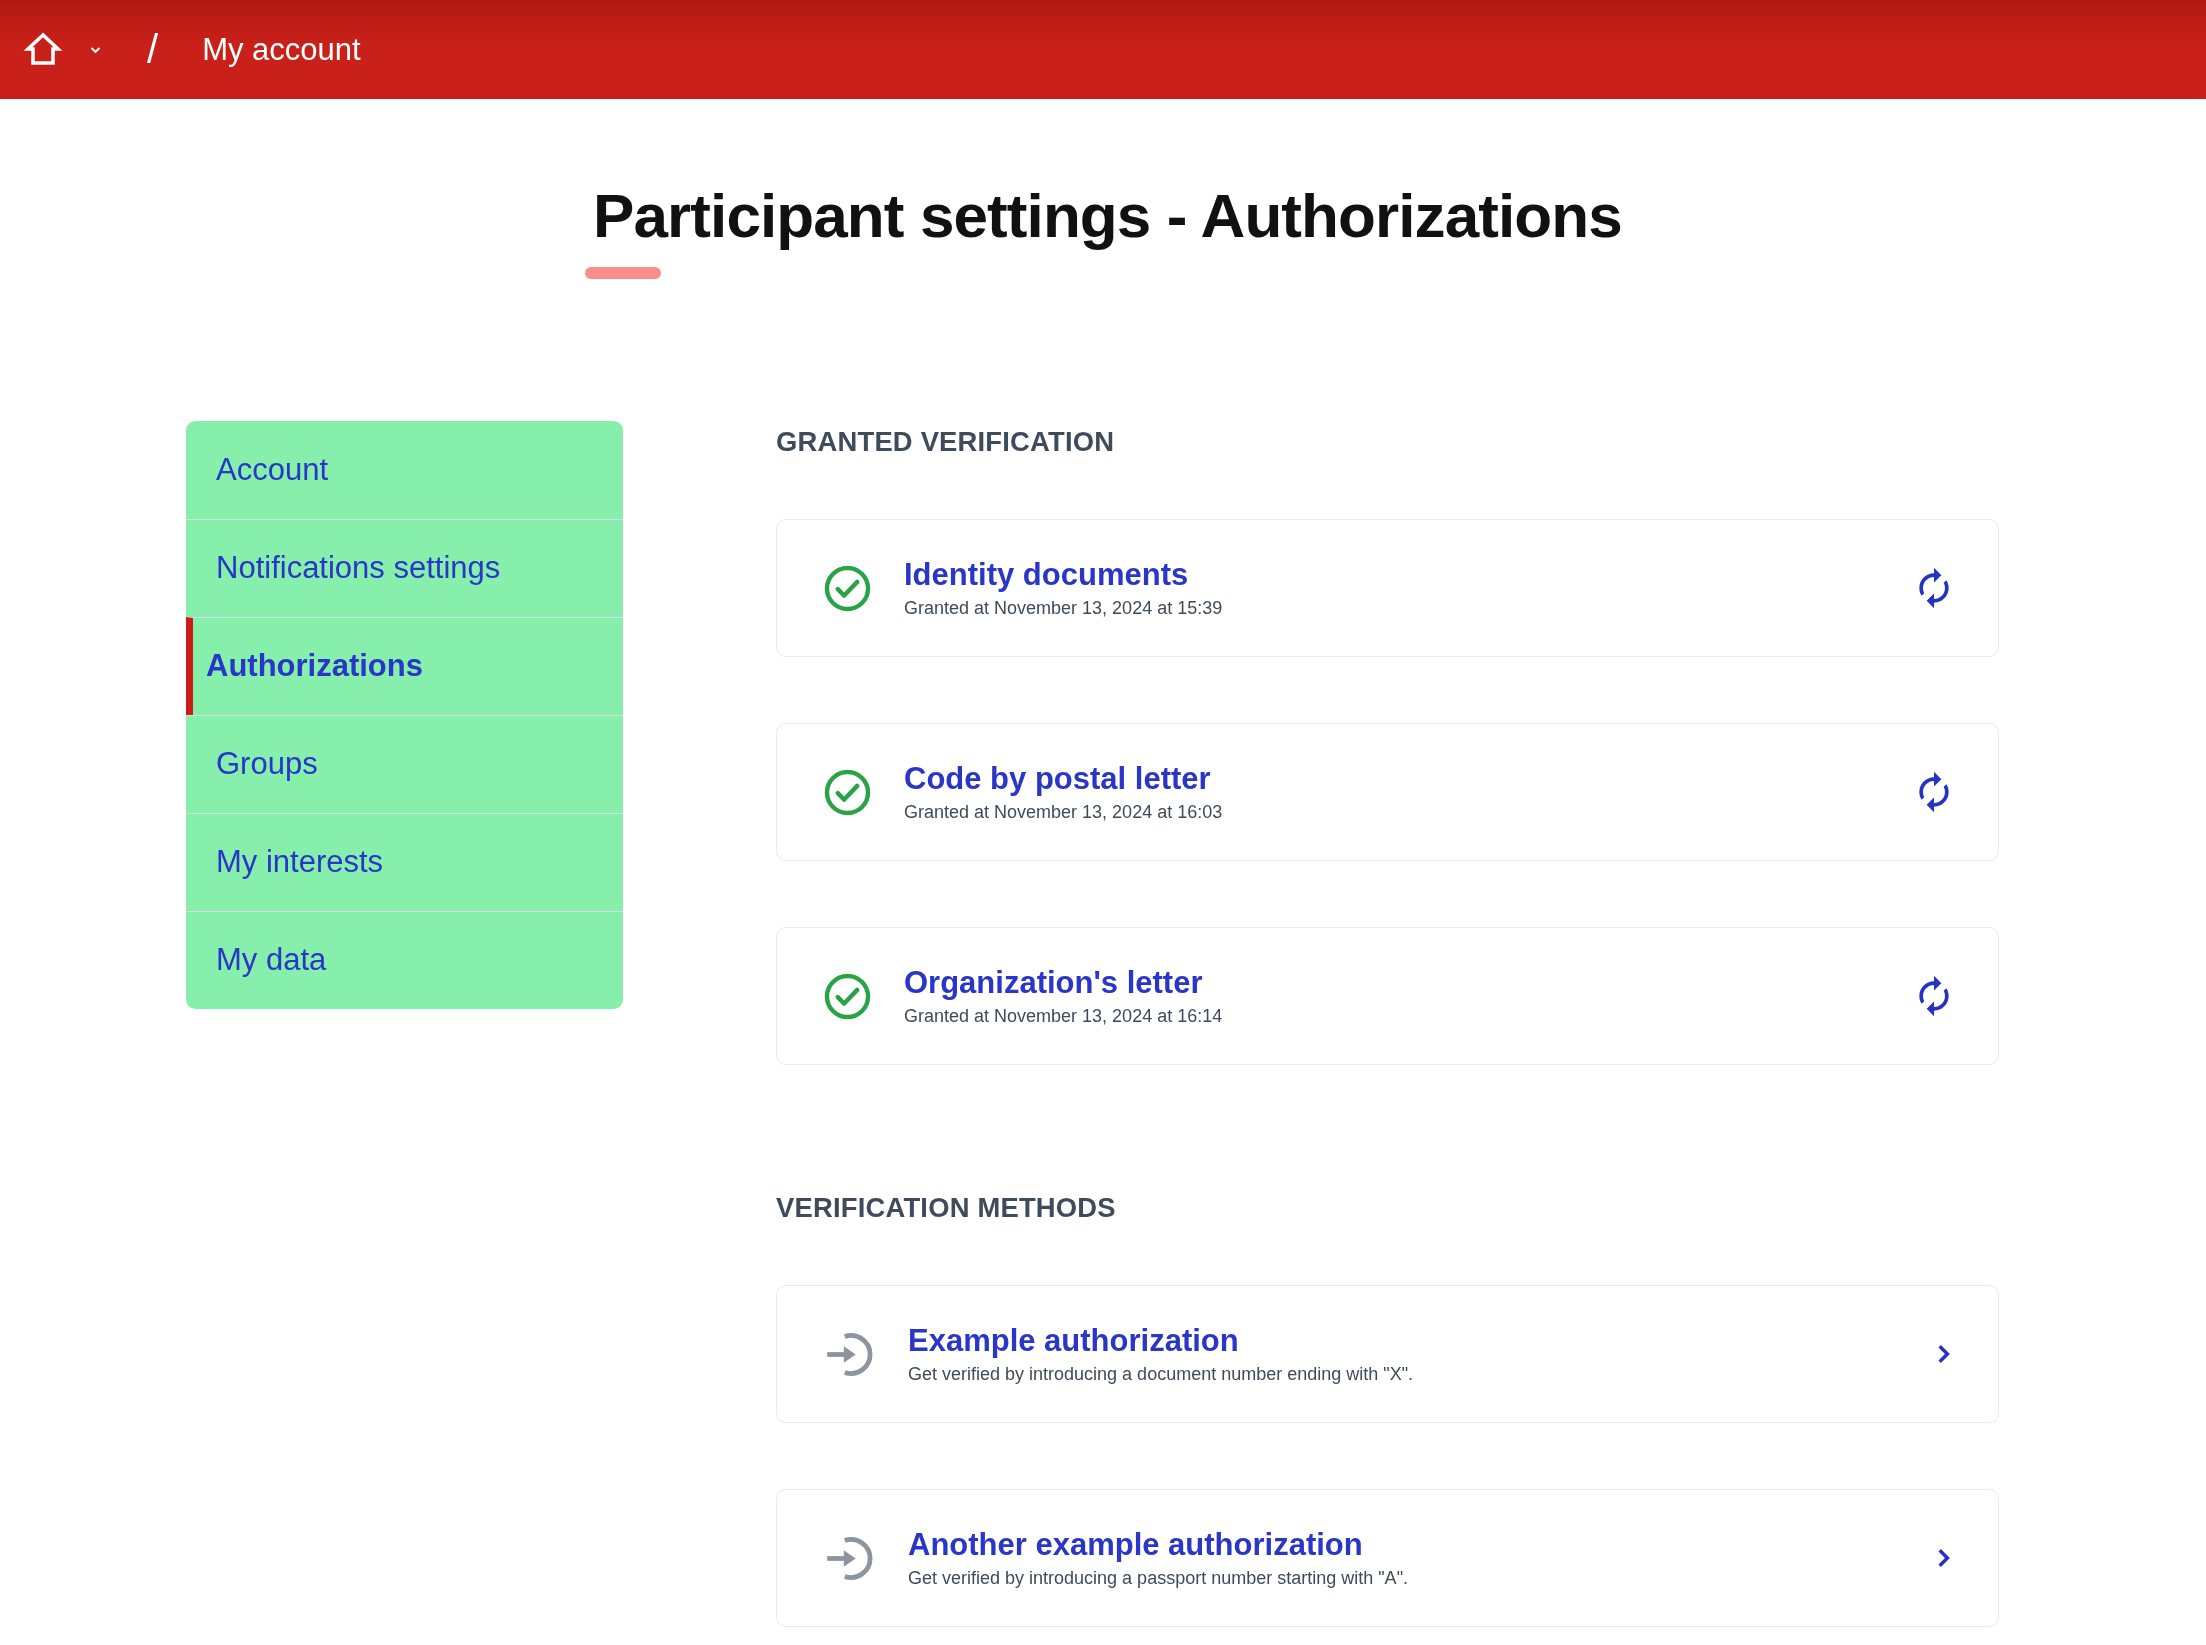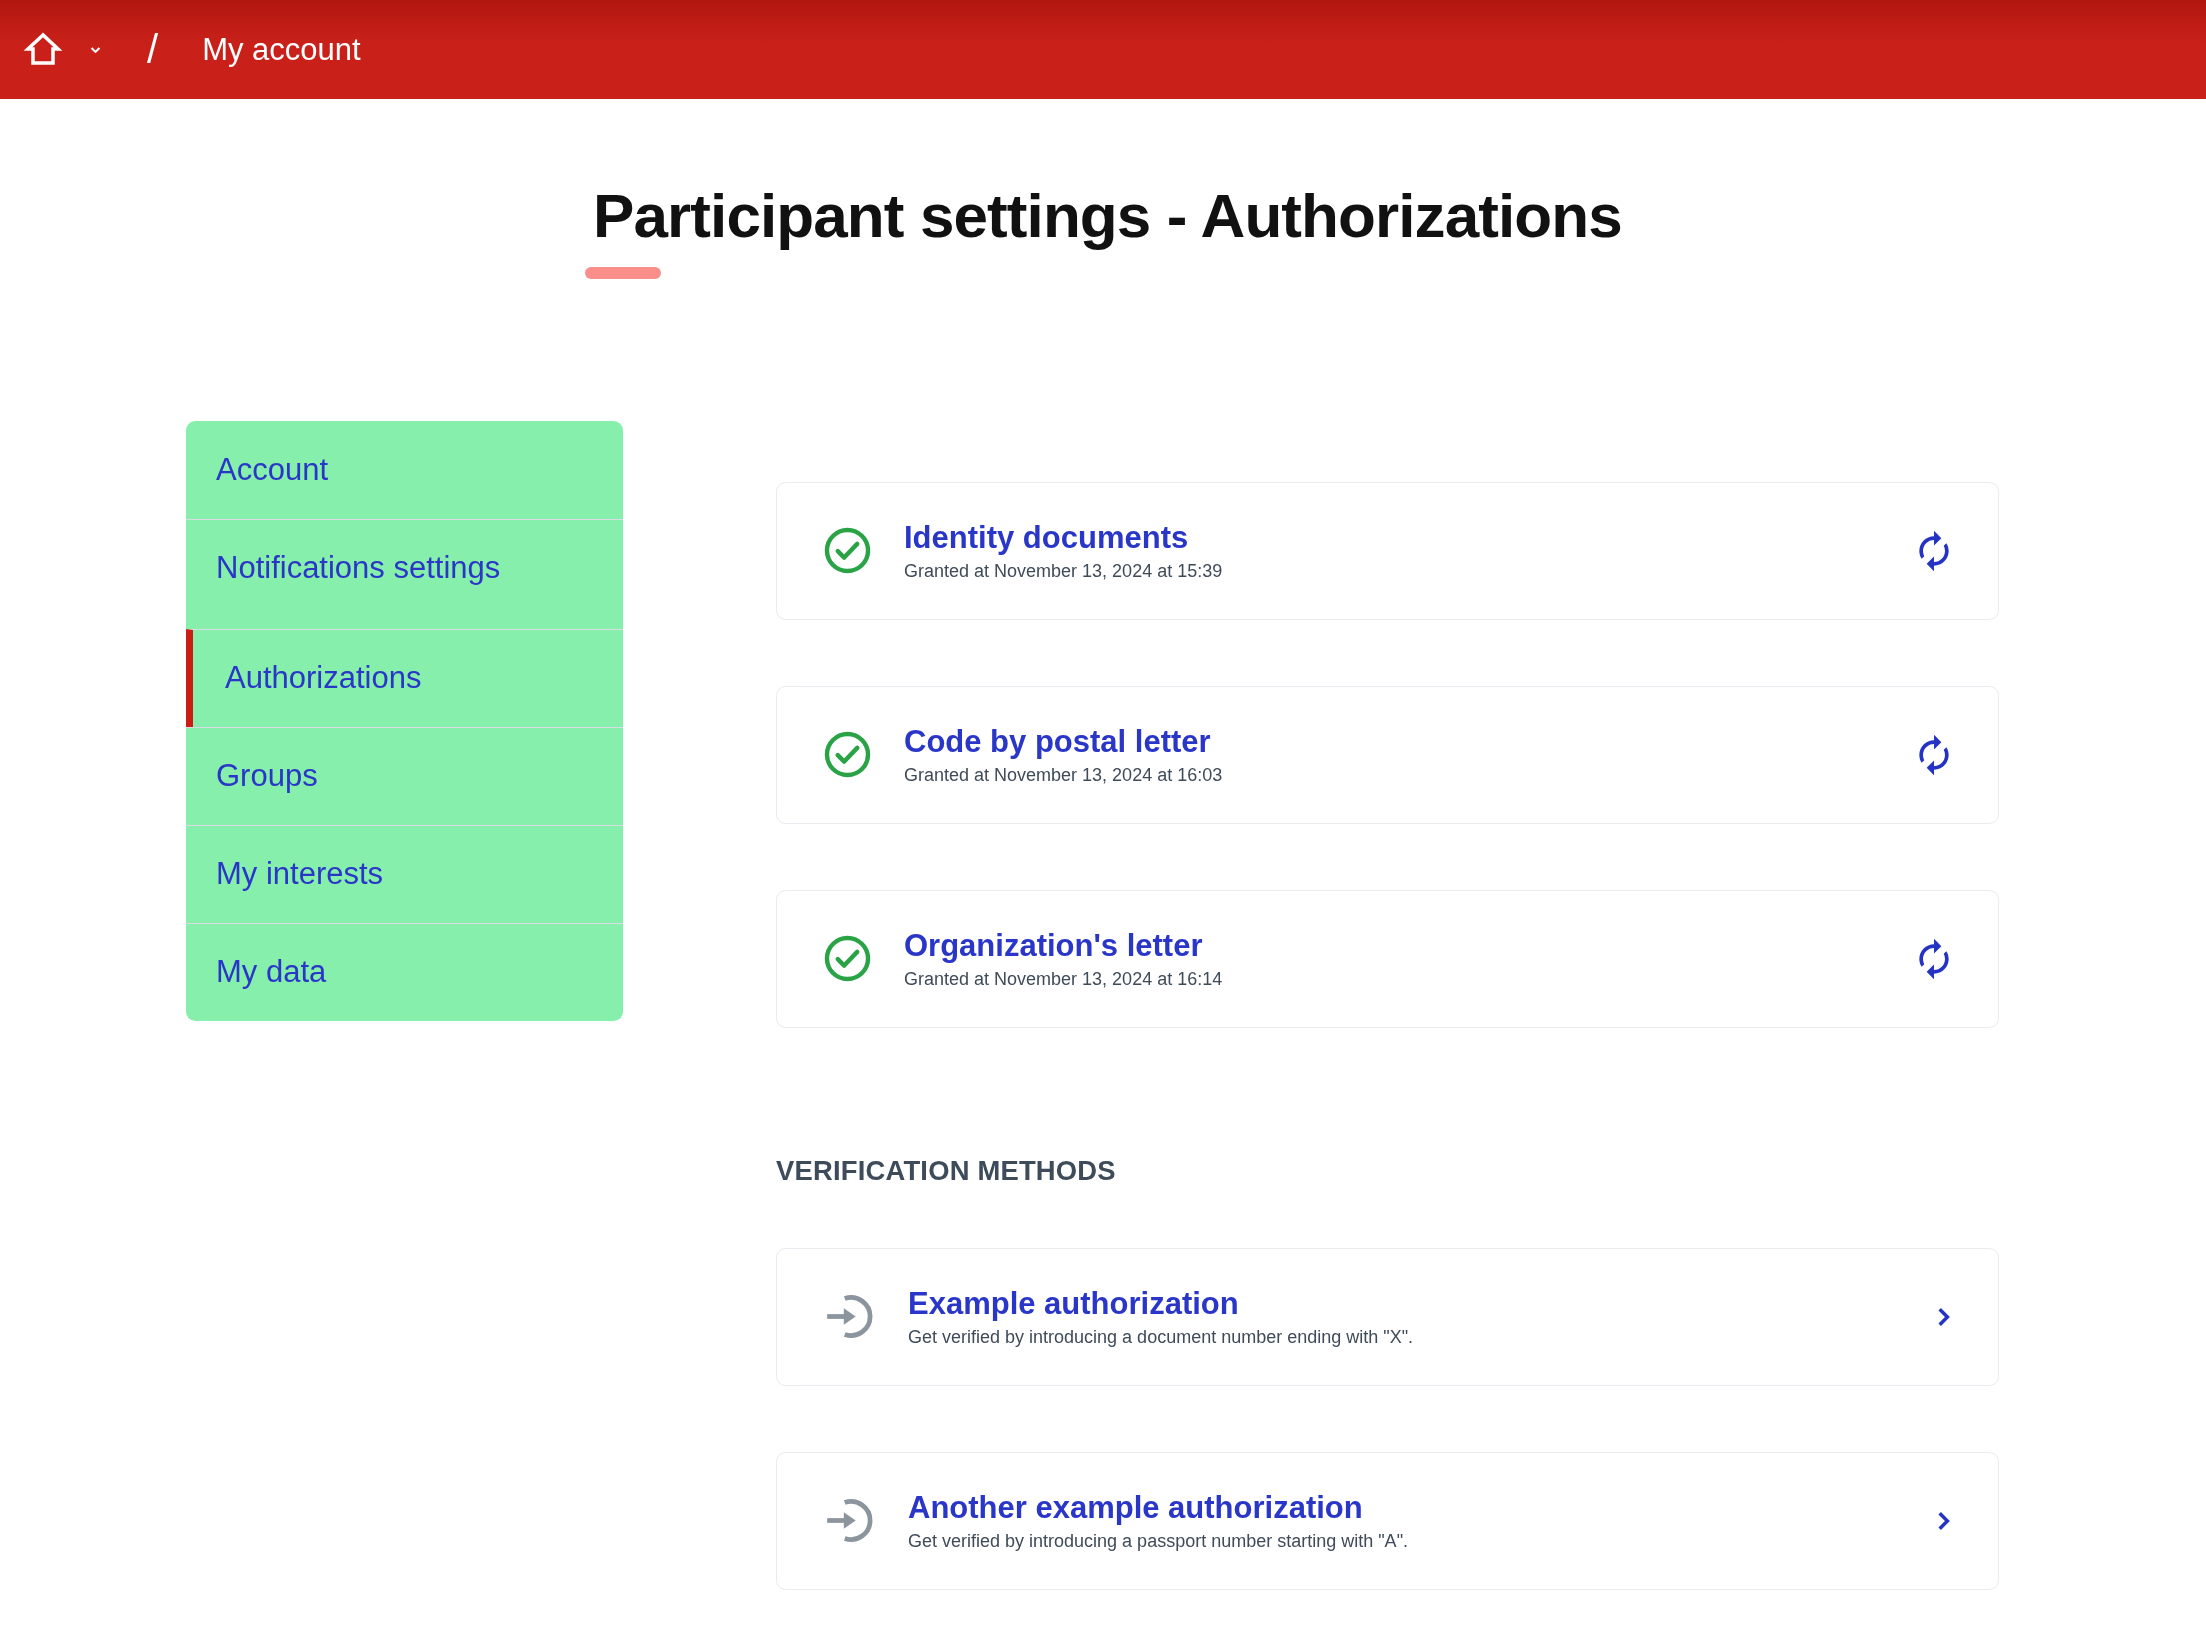--- a/index.html
+++ b/index.html
@@ -27,21 +27,21 @@
 
   
   .content { display:flex; align-items:flex-start; margin-top:142px; padding-left:186px; }
 
   .sidebar { width:437px; background:#86efac; border-radius:9.5px; overflow:hidden; flex:none; }
   .side-item {
     height:98px; display:flex; align-items:center;
     padding-left:30px; font-size:31px; color:#2936c8; cursor:pointer;
   }
   .side-item + .side-item { border-top:0.9px solid #dadde4; }
-  .side-item.active { border-left:7.6px solid #cb1d16; padding-left:32px; font-weight:400;margin-top:12px; }
+  .side-item.active { border-left:7.6px solid #cb1d16; padding-left:13px; font-weight:700; }
 
   .main { margin-left:153px; width:1223px; flex:none; }
   .section-heading { font-size:27.4px; font-weight:700; color:#3e4b5a; margin-top:5.7px; letter-spacing:0.2px; }
   .section-heading.methods { margin-top:127px; }
 
   .card {
     height:138px; border:1.9px solid #e9ebf0; border-radius:9.5px; background:#ffffff;
     display:flex; align-items:center; padding:0 42px 0 44px; margin-top:66px;
   }
   .cards .card:first-child { margin-top:61px; }
@@ -88,20 +88,21 @@
       <div class="side-item">Account</div>
       <div class="side-item">Notifications settings</div>
       <div class="side-item active">Authorizations</div>
       <div class="side-item">Groups</div>
       <div class="side-item">My interests</div>
       <div class="side-item">My data</div>
     </nav>
 
     <div class="main">
 
+      <h2 class="section-heading">GRANTED VERIFICATION</h2>
 
       <div class="cards">
 
         <div class="card">
           <span class="card-icon">
             <svg width="53" height="53" viewBox="0 0 24 24">
                 <circle cx="12" cy="12" r="9.3" fill="none" stroke="#2aa347" stroke-width="2"></circle>
                 <path d="M7.6 12.3l2.9 2.9 5.9-6.2" fill="none" stroke="#2aa347" stroke-width="2" stroke-linecap="round" stroke-linejoin="round"></path>
               </svg>
           </span>

